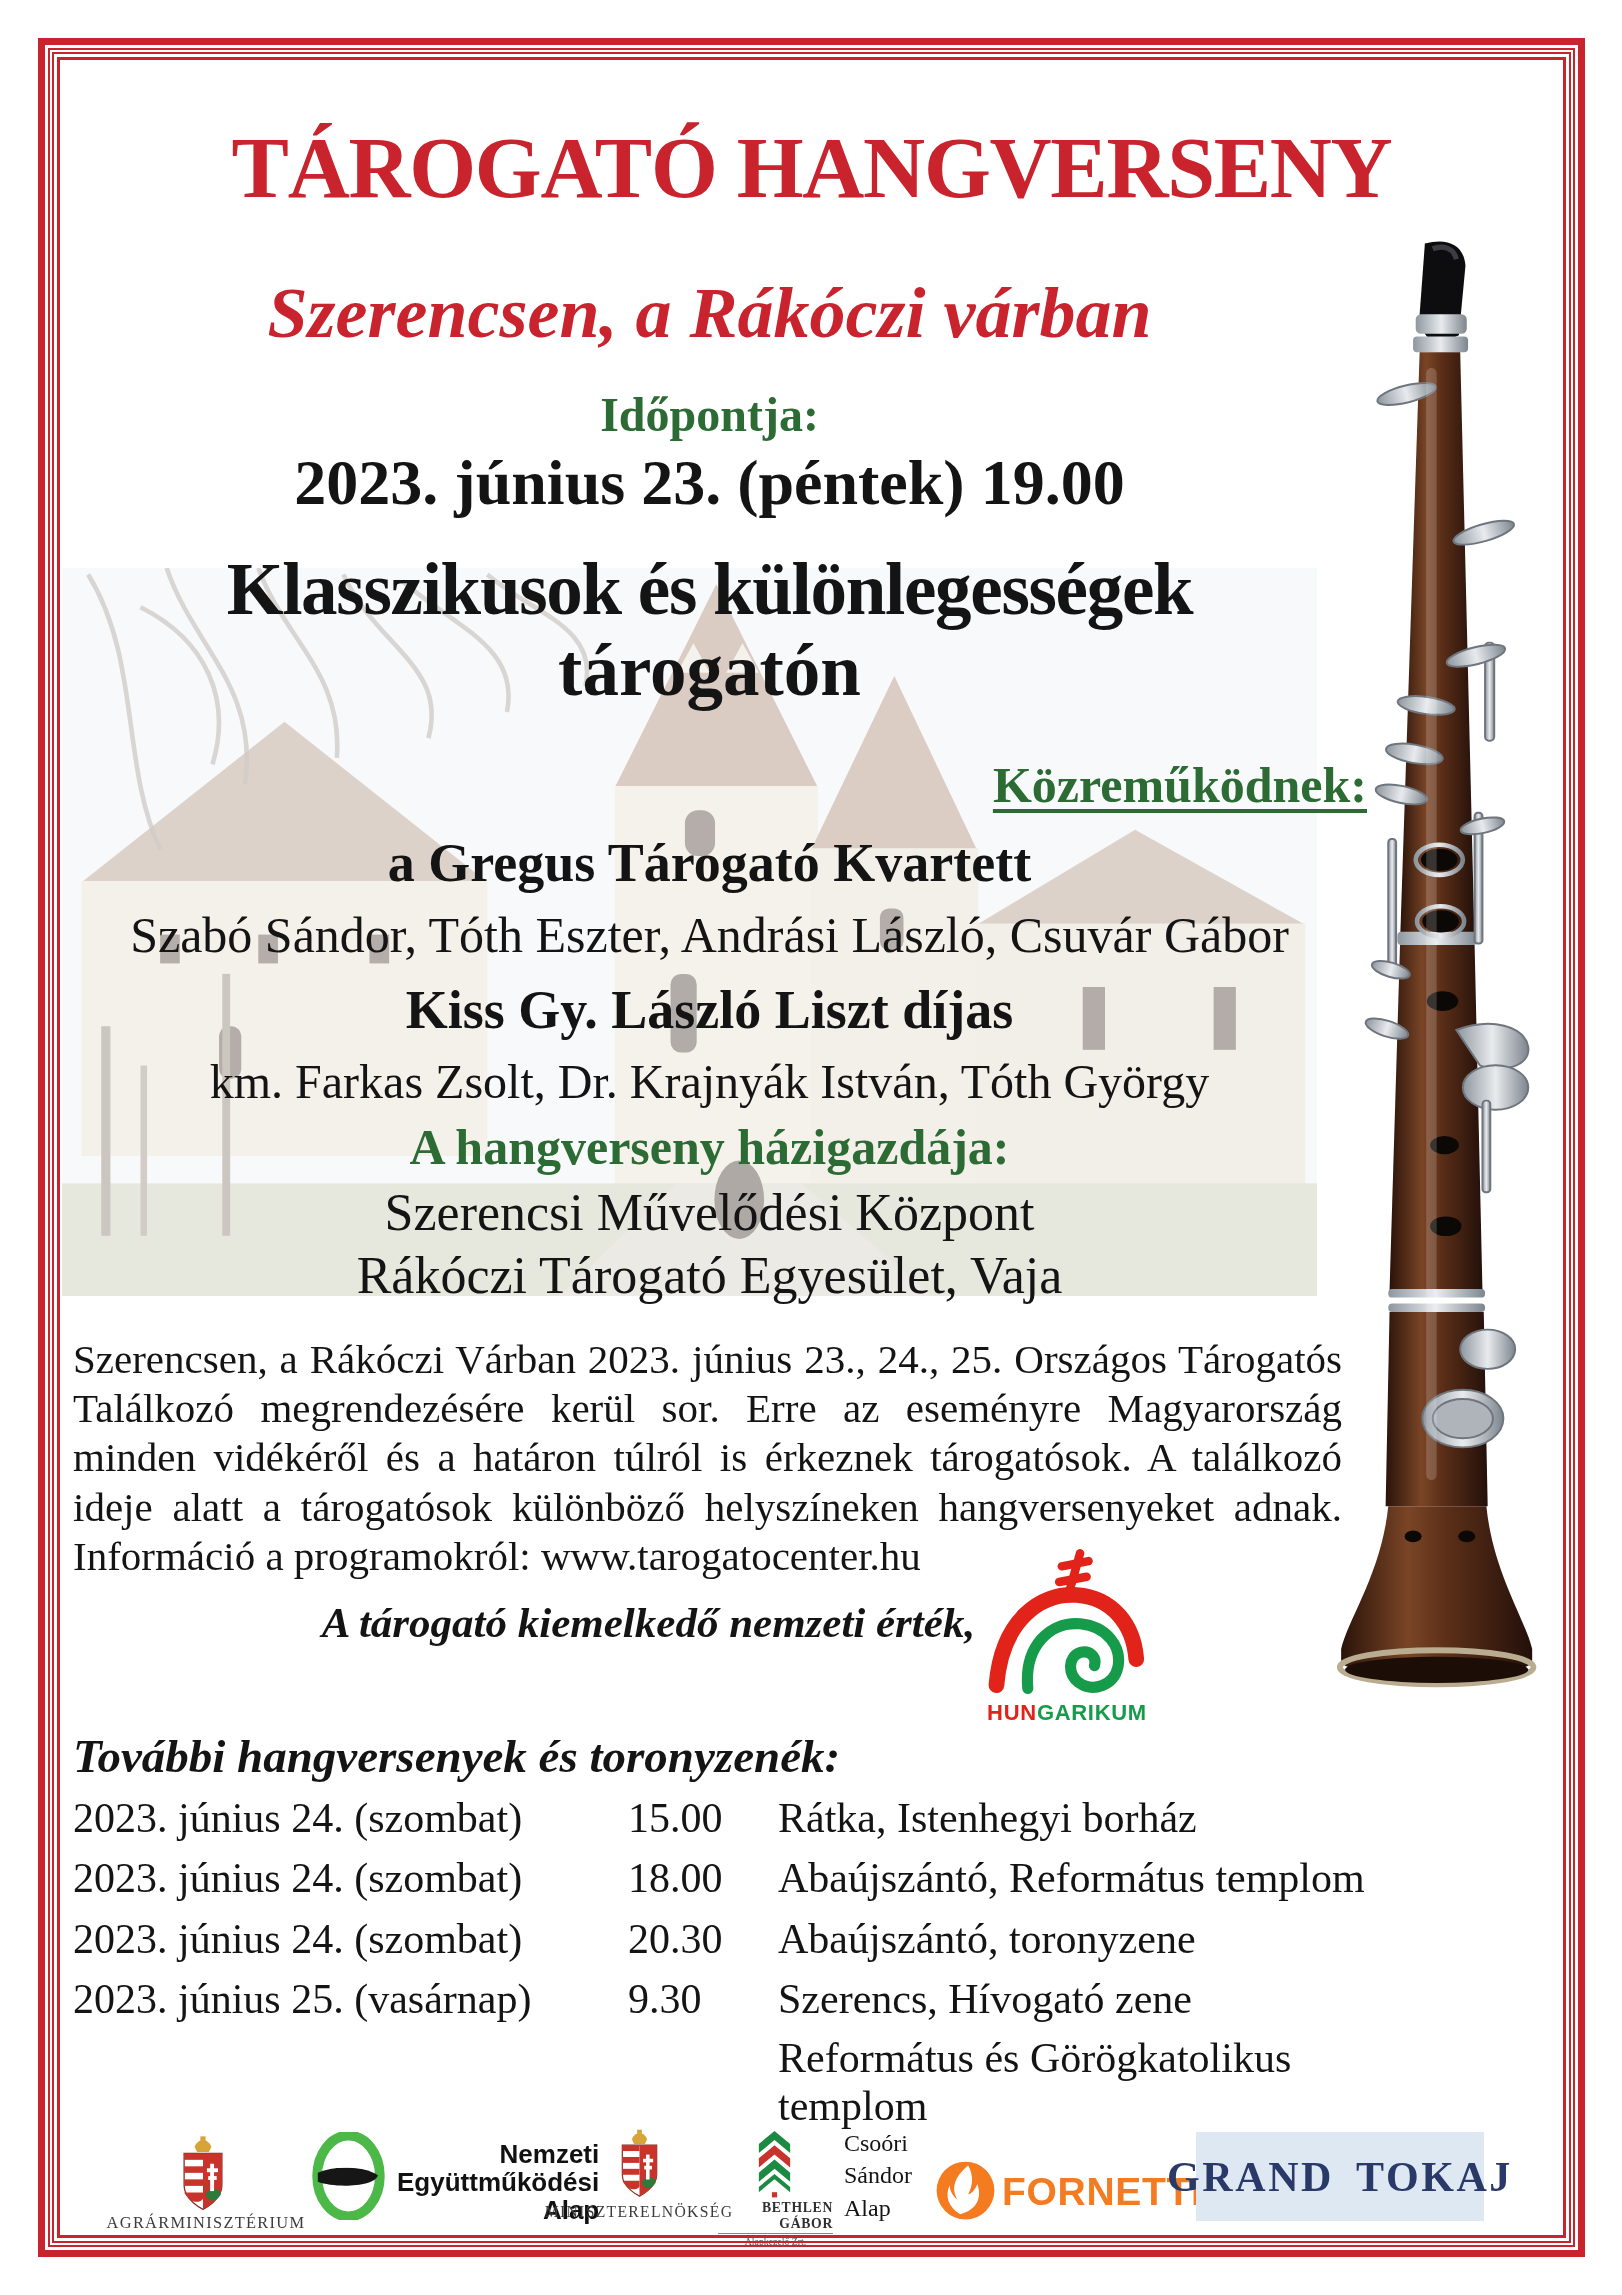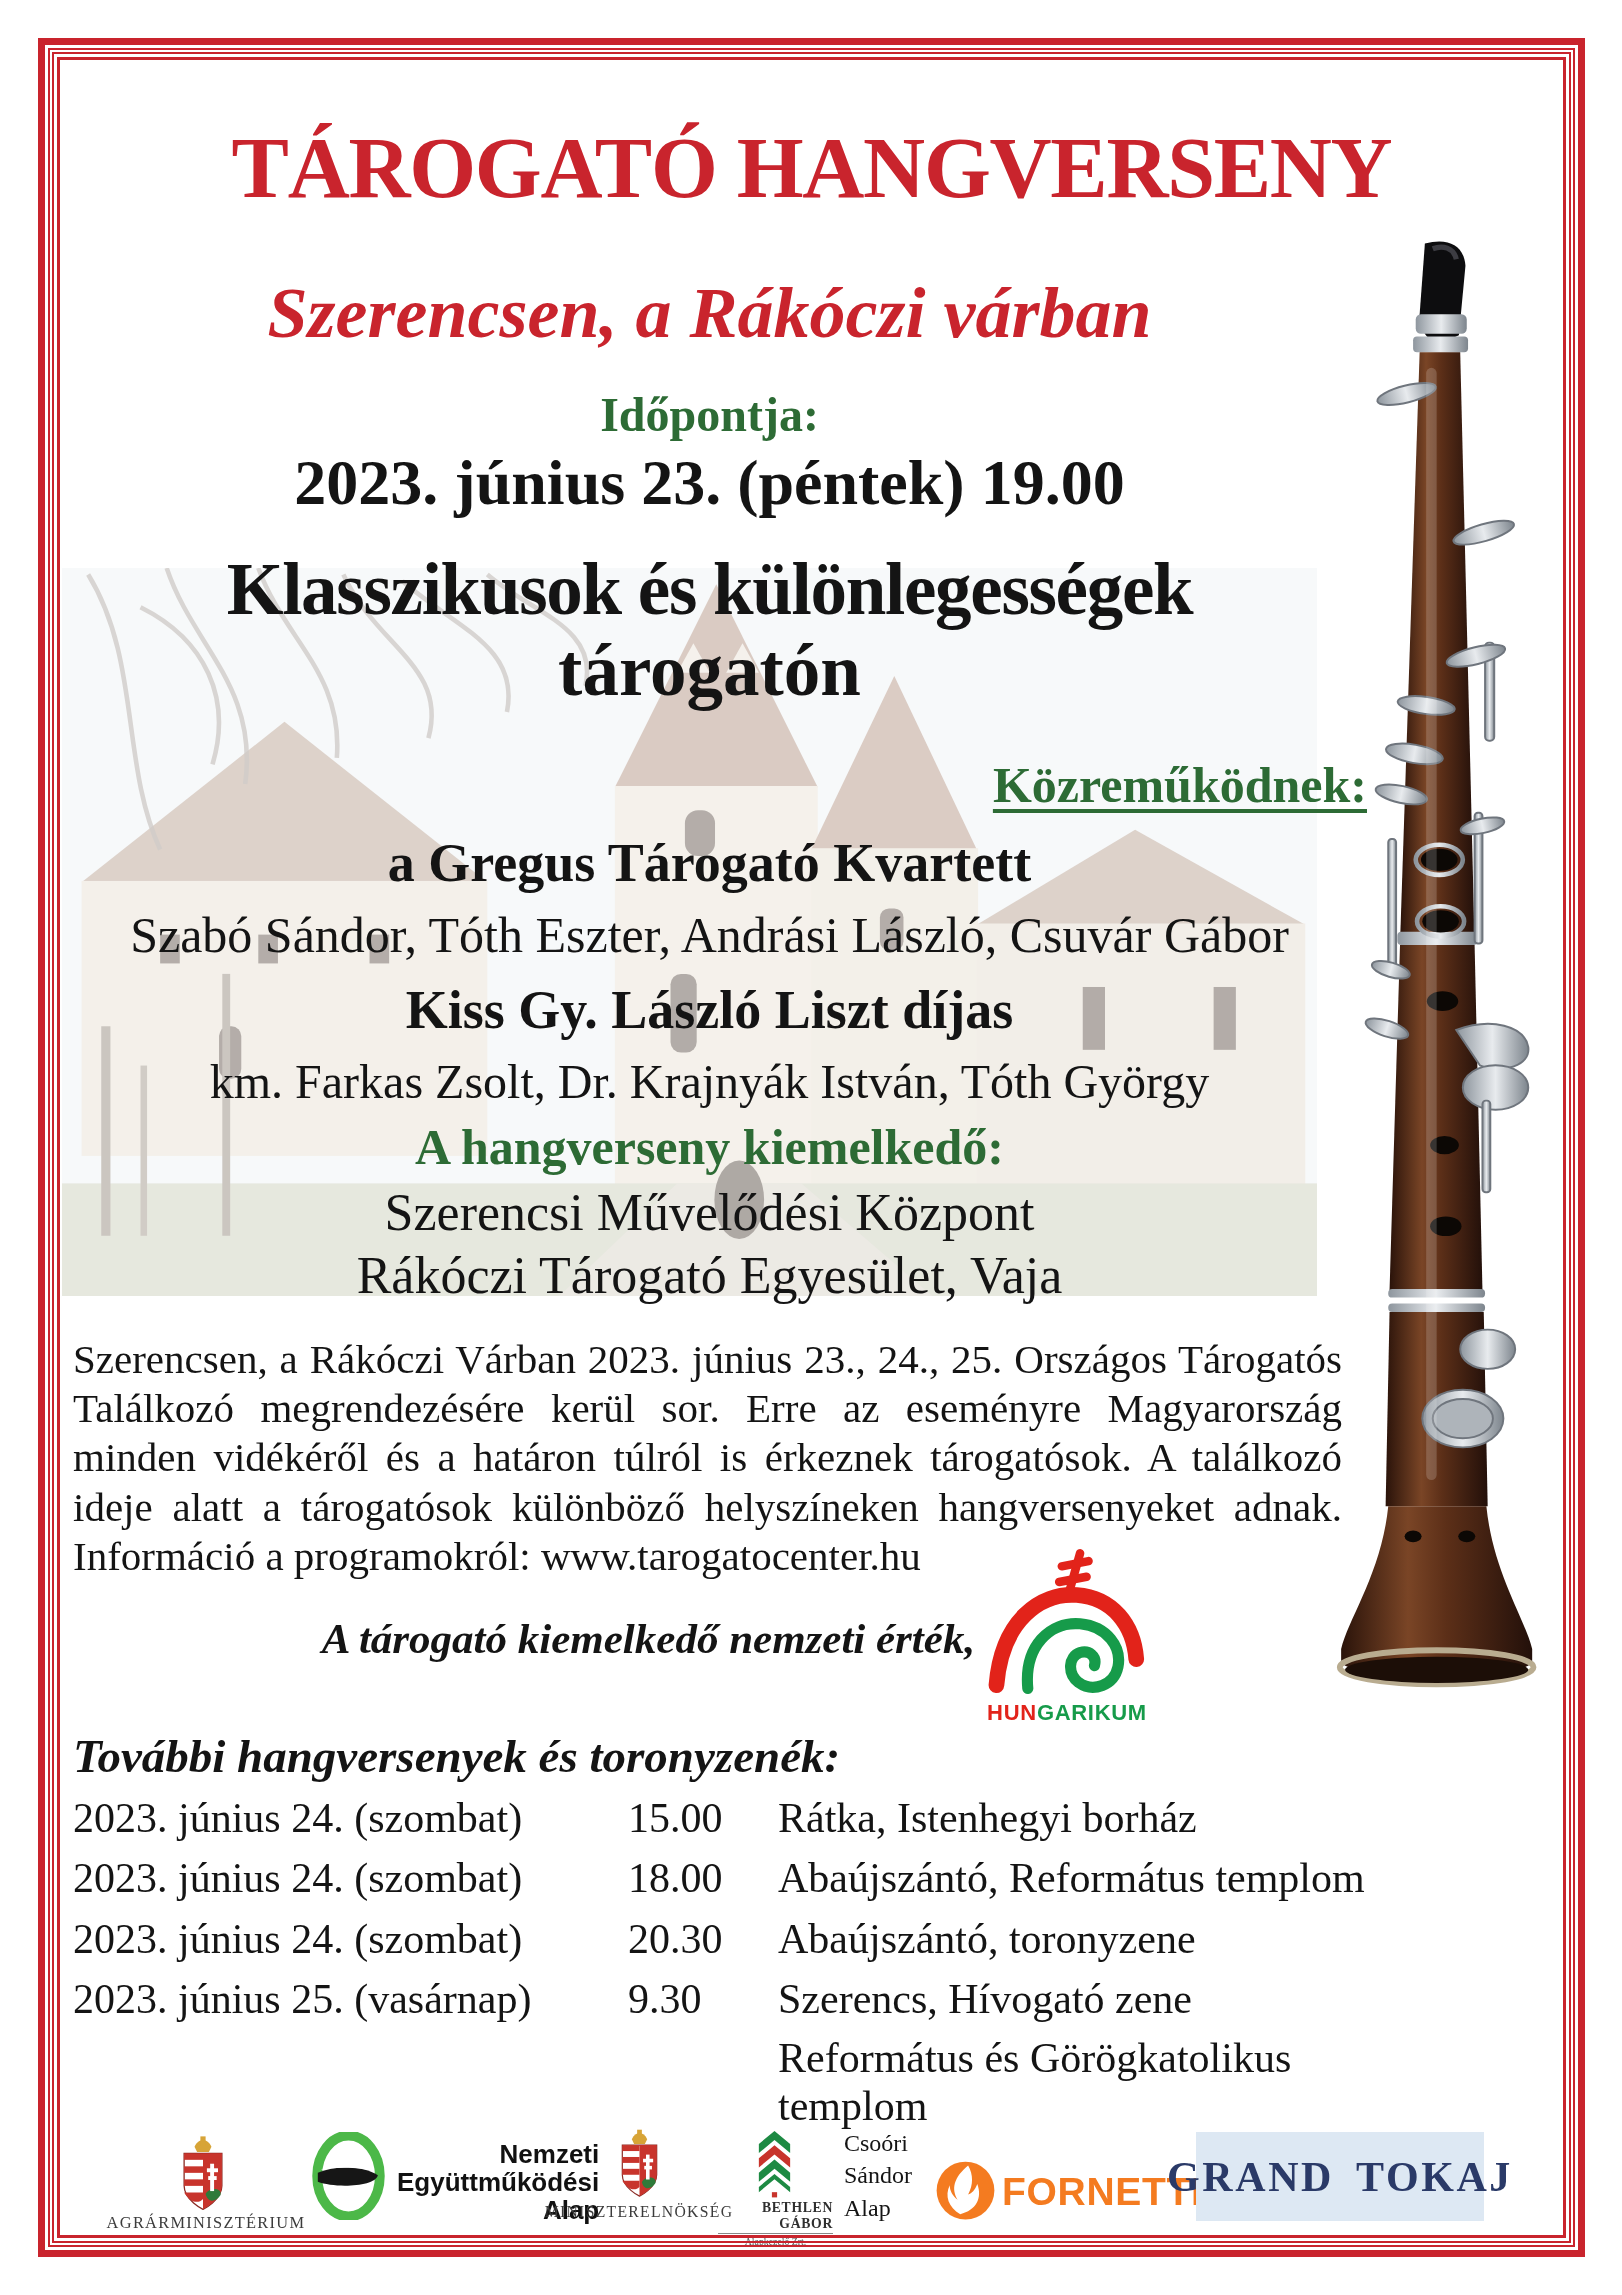--- a/index.html
+++ b/index.html
@@ -30,21 +30,21 @@
   .prog2{top:629px;font-size:73px;font-weight:bold;}
   .contrib{top:756px;font-size:50px;font-weight:bold;color:var(--green);text-decoration:underline;text-decoration-thickness:3.9px;text-underline-offset:6.5px;text-align:right;}
   .quartet{top:832px;font-size:54px;font-weight:bold;}
   .members{top:906px;font-size:50px;}
   .soloist{top:979px;font-size:54px;font-weight:bold;}
   .accomp{top:1054px;font-size:48px;}
   .host-label{top:1118px;font-size:50px;font-weight:bold;color:var(--green);}
   .host1{top:1183px;font-size:52px;}
   .host2{top:1246px;font-size:52px;}
   .paragraph{top:1335px;left:73px;width:1269px;font-size:41px;line-height:1.2;text-align:justify;}
-  .note{top:1598px;left:79px;width:1139px;text-align:center;font-size:43px;font-weight:bold;font-style:italic;margin-top:16px;}
+  .note{top:1598px;left:79px;width:1139px;text-align:center;font-size:43px;font-weight:bold;font-style:italic;}
   .sched-title{top:1729px;left:73px;font-size:47px;font-weight:bold;font-style:italic;}
   .sched-row{left:73px;width:1374px;font-size:42px;}
   .sched-date{position:absolute;left:0;width:550px;}
   .sched-time{position:absolute;left:555px;width:137px;}
   .sched-place{position:absolute;left:705px;width:667px;}
   .closing{top:2047px;font-size:51px;font-weight:bold;font-style:italic;color:var(--red);}
   
   .castle{left:62px;top:568px;width:1255px;height:728px;opacity:.45;}
   
   .instrument{left:1328px;top:237px;width:216px;height:1459px;}
@@ -190,21 +190,21 @@
   <div class="abs ctr subtitle">Szerencsen, a Rákóczi várban</div>
   <div class="abs ctr when-label">Időpontja:</div>
   <div class="abs ctr when-value">2023. június 23. (péntek) 19.00</div>
   <div class="abs ctr prog1">Klasszikusok és különlegességek</div>
   <div class="abs ctr prog2">tárogatón</div>
   <div class="abs ctr contrib">Közreműködnek:</div>
   <div class="abs ctr quartet">a Gregus Tárogató Kvartett</div>
   <div class="abs ctr members">Szabó Sándor, Tóth Eszter, Andrási László, Csuvár Gábor</div>
   <div class="abs ctr soloist">Kiss Gy. László Liszt díjas</div>
   <div class="abs ctr accomp">km. Farkas Zsolt, Dr. Krajnyák István, Tóth György</div>
-  <div class="abs ctr host-label">A hangverseny kiemelkedő:</div>
+  <div class="abs ctr host-label">A hangverseny házigazdája:</div>
   <div class="abs ctr host1">Szerencsi Művelődési Központ</div>
   <div class="abs ctr host2">Rákóczi Tárogató Egyesület, Vaja</div>
 
   <div class="abs paragraph">Szerencsen, a Rákóczi Várban 2023. június 23., 24., 25. Országos Tárogatós Találkozó megrendezésére kerül sor. Erre az eseményre Magyarország minden vidékéről és a határon túlról is érkeznek tárogatósok. A találkozó ideje alatt a tárogatósok különböző helyszíneken hangversenyeket adnak. Információ a programokról: www.tarogatocenter.hu</div>
 
   <div class="abs note">A tárogató kiemelkedő nemzeti érték,</div>
   <div class="abs hungarikum">
     <svg width="170" height="147" viewBox="0 0 260 225">
 
       <g stroke="#e2231a" stroke-width="13" stroke-linecap="round" fill="none">

